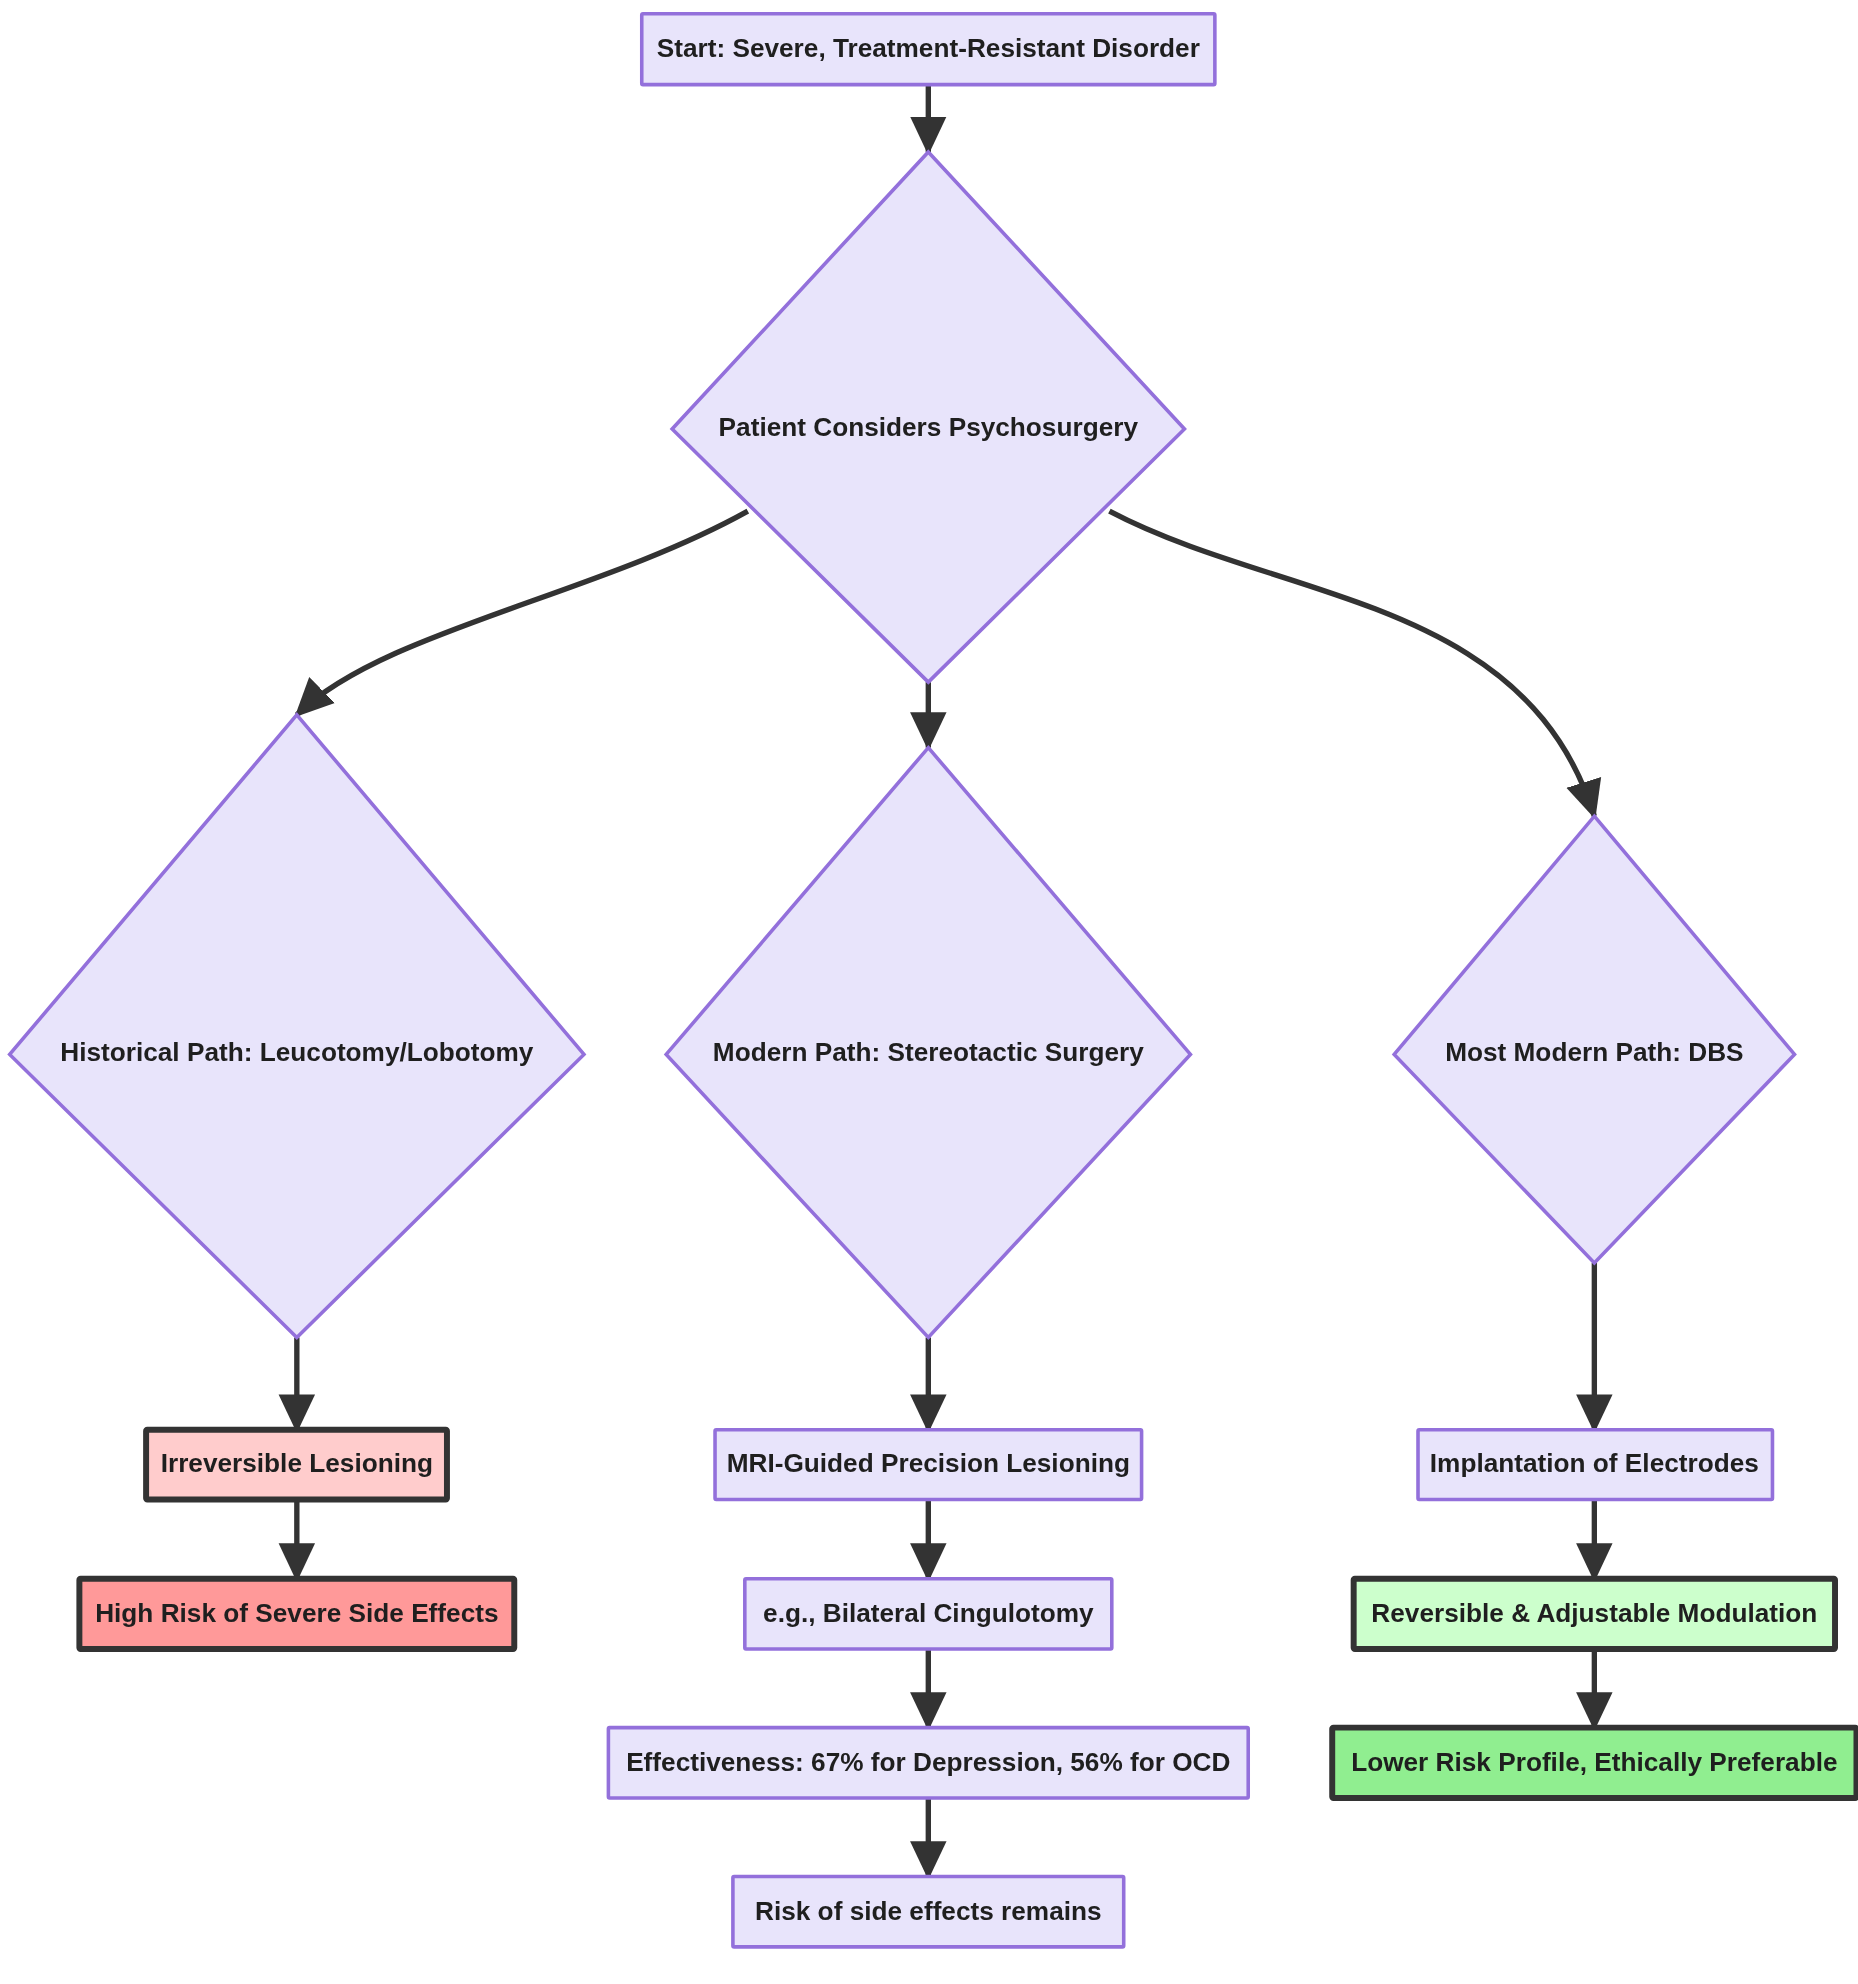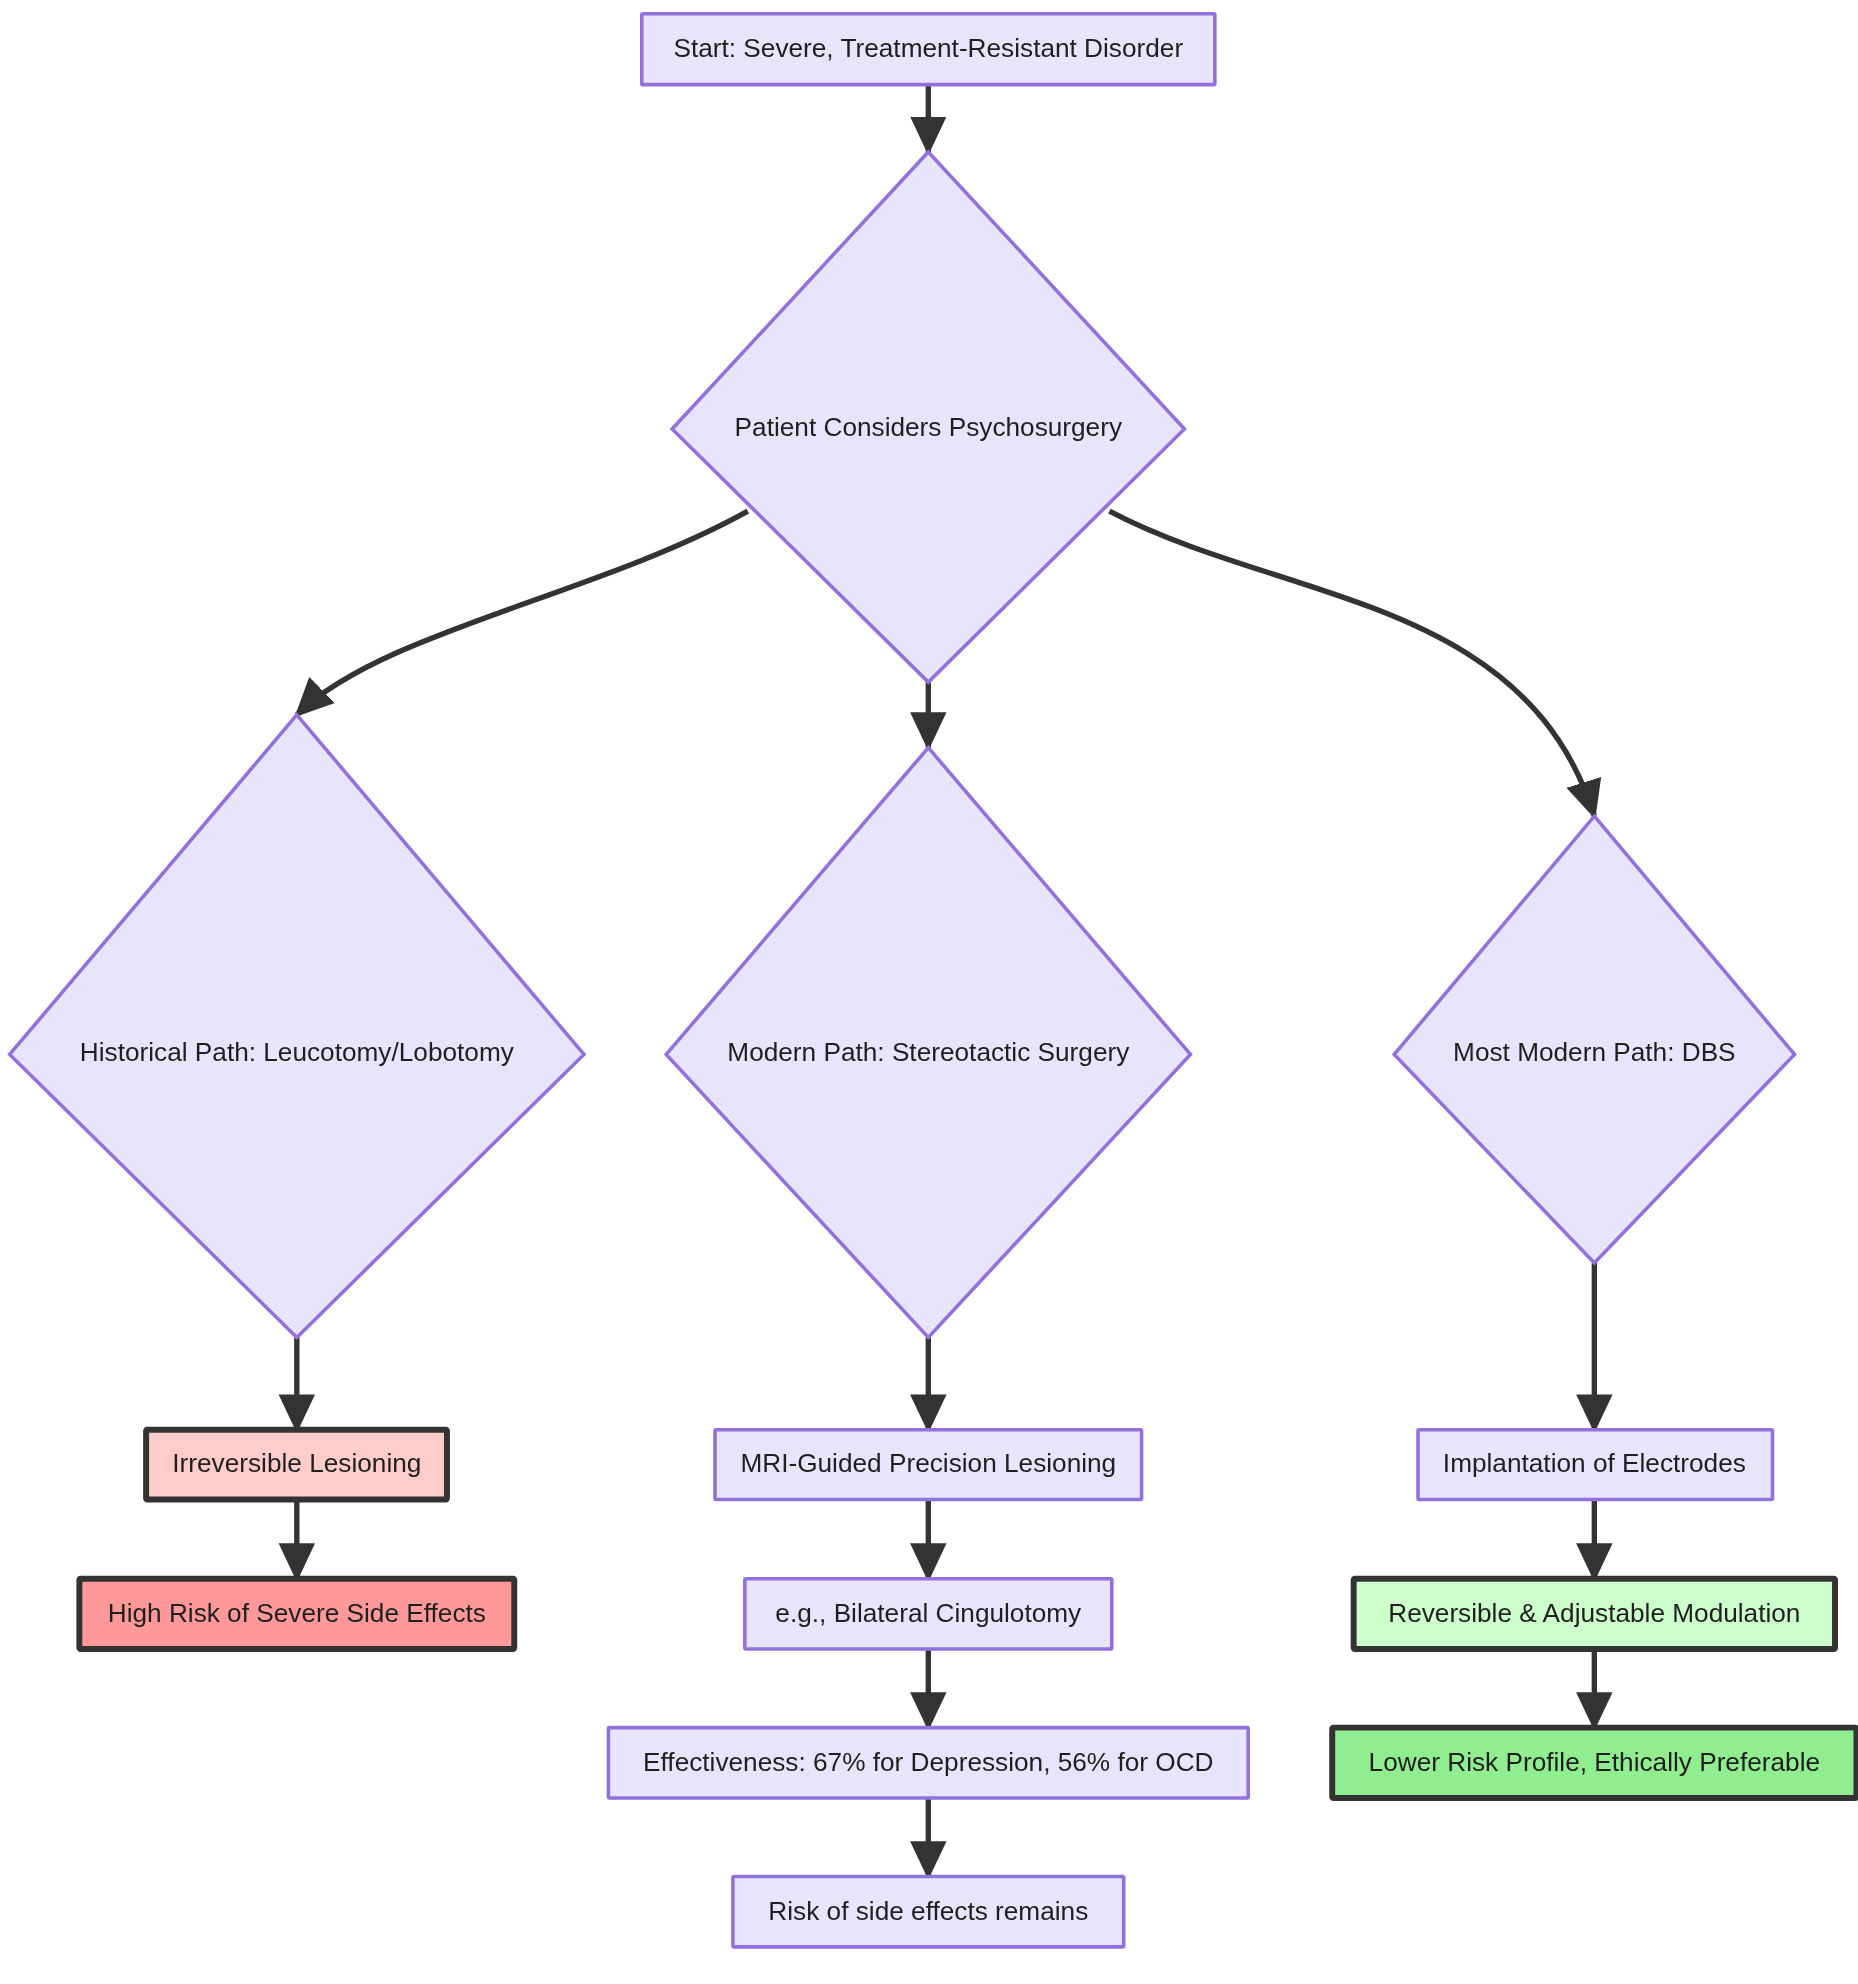--- a/index.html
+++ b/index.html
@@ -10,20 +10,21 @@
   body {
     width: 1859px;
     height: 1985px;
     font-family: "Liberation Sans", sans-serif;
     overflow: hidden;
   }
   #flow-root {
     position: relative;
     width: 1737px;
     height: 1985px;
+    font-weight: bold;
   }
   svg.flowchart {
     display: block;
     width: 1859px;
     height: 1985px;
     background: #ffffff;
   }
   .node-shape {
     stroke-width: 6px;
   }

